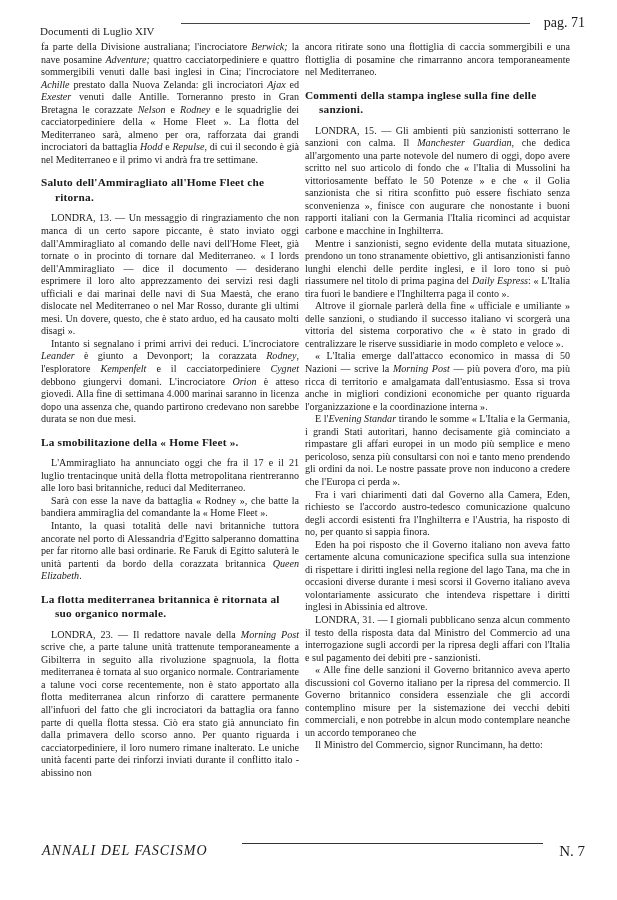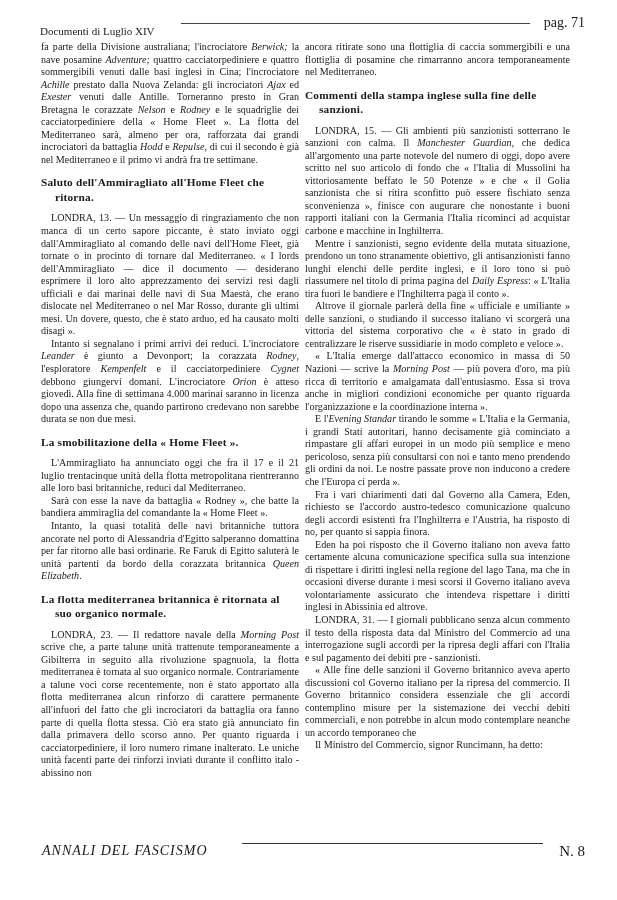--- a/index.html
+++ b/index.html
@@ -58,14 +58,14 @@
   <p>Eden ha poi risposto che il Governo italiano non aveva fatto certamente alcuna comunicazione specifica sulla sua intenzione di rispettare i diritti inglesi nella regione del lago Tana, ma che in occasioni diverse durante i mesi scorsi il Governo italiano aveva volontariamente assicurato che intendeva rispettare i diritti inglesi in Abissinia ed altrove.</p>
 
   <p>LONDRA, 31. — I giornali pubblicano senza alcun commento il testo della risposta data dal Ministro del Commercio ad una interrogazione sugli accordi per la ripresa degli affari con l'Italia e sul pagamento dei debiti pre - sanzionisti.</p>
   <p>« Alle fine delle sanzioni il Governo britannico aveva aperto discussioni col Governo italiano per la ripresa del commercio. Il Governo britannico considera essenziale che gli accordi contemplino misure per la sistemazione dei vecchi debiti commerciali, e non potrebbe in alcun modo contemplare neanche un accordo temporaneo che</p>
   <p>Il Ministro del Commercio, signor Runcimann, ha detto:</p>
 </div>
 
 <div class="footer">
   <span class="title">ANNALI DEL FASCISMO</span>
   <span class="rule"></span>
-  <span class="num">N. 8</span>
+  <span class="num">N. 7</span>
 </div>
 
 </body></html>

